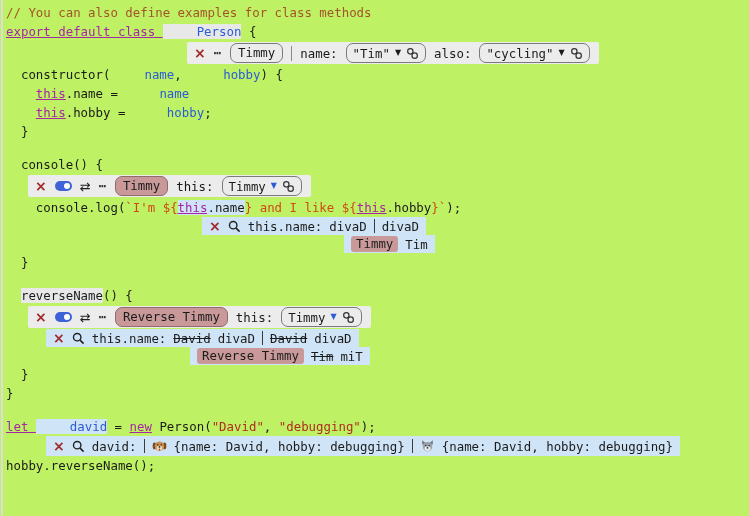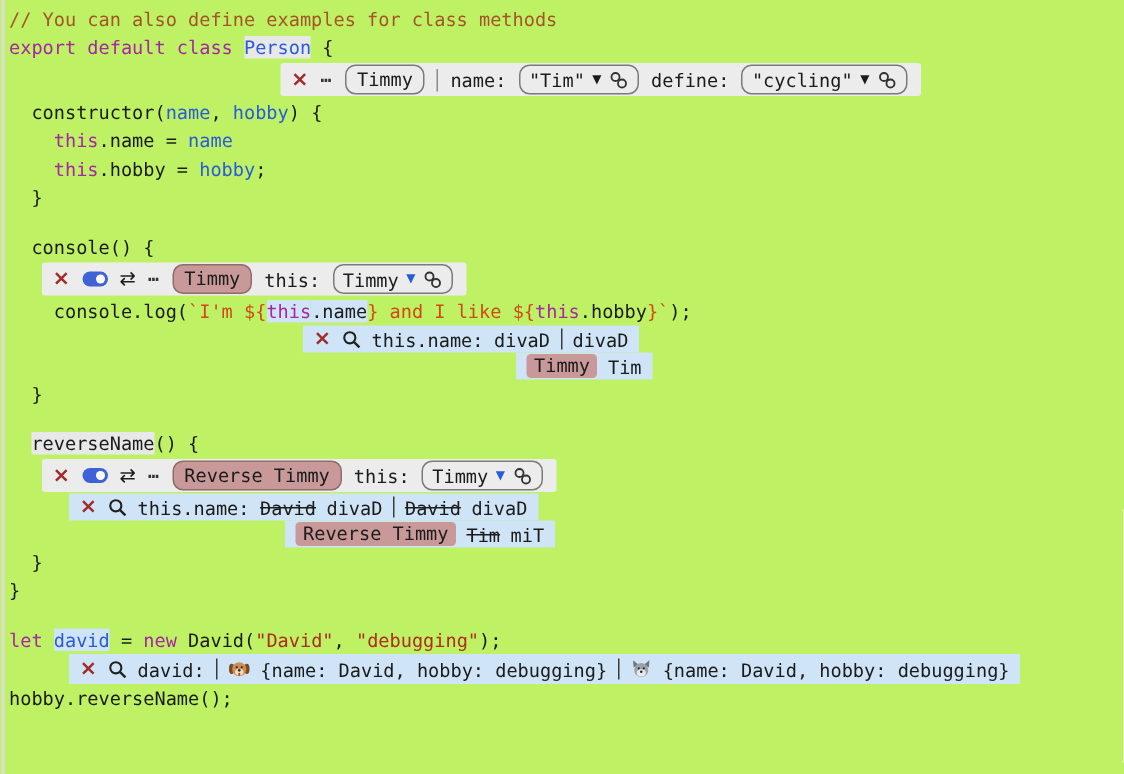--- a/index.html
+++ b/index.html
@@ -6,22 +6,22 @@
   #screen{
     position:relative;width:749px;height:516px;overflow:hidden;
     background:#bef264;font-family:"DejaVu Sans Mono",monospace;
     font-size:12.4px;color:#1b1b1b;padding-top:3px;box-sizing:border-box;
   }
   #left-edge{position:absolute;left:1px;top:0;width:2px;height:516px;background:#dcdcdc;}
   #content{position:relative;margin-left:6px;}
   .code-line{height:19px;line-height:19px;white-space:pre;}
   .blank-line{height:14px;}
   .tok-d{color:#1b1b1b;}
-  .tok-k{color:#a626a4;}
-  .tok-i{color:#2b5bd7;}
+  .tok-k{color:#a626a4;text-decoration:underline;}
+  .tok-i{color:#2b5bd7;padding-left:34px;}
   .tok-s{color:#b02b20;}
   .tok-t{color:#cf4a16;}
   .tok-c{color:#a5542a;}
   .hl-g{background:#e8e8e8;}
   .hl-b{background:#cfe4f6;}
   .widget-row{
     display:flex;width:max-content;align-items:center;height:22px;
     background:#ececec;border-radius:2px;padding:0 9px 0 7px;gap:8px;margin:1px 0;
   }
   .icon-btn{display:inline-flex;align-items:center;justify-content:center;cursor:pointer;}
@@ -63,21 +63,21 @@
         <span class="vbox">
           <span>"Tim"</span>
           <span class="arrow blk">▼</span>
           <span class="icon-btn">
             <svg width="13" height="13" viewBox="0 0 15 15">
               <circle cx="5" cy="5" r="3.1" fill="none" stroke="#333" stroke-width="1.4"></circle>
               <circle cx="10" cy="10" r="3.1" fill="none" stroke="#333" stroke-width="1.4"></circle>
             </svg>
           </span>
         </span>
-        <span class="wlabel">define:</span>
+        <span class="wlabel">also:</span>
         <span class="vbox">
           <span>"cycling"</span>
           <span class="arrow blk">▼</span>
           <span class="icon-btn">
             <svg width="13" height="13" viewBox="0 0 15 15">
               <circle cx="5" cy="5" r="3.1" fill="none" stroke="#333" stroke-width="1.4"></circle>
               <circle cx="10" cy="10" r="3.1" fill="none" stroke="#333" stroke-width="1.4"></circle>
             </svg>
           </span>
         </span>
@@ -169,21 +169,21 @@
         </div>
         <div class="probe-row" style="margin-left: 184px;">
           <span class="ptag">Reverse Timmy</span>
           <span class="strike">Tim</span>
           <span>miT</span>
         </div>
       </div>
       <div class="code-line"><span class="tok-d">  }</span></div>
       <div class="code-line"><span class="tok-d">}</span></div>
       <div class="blank-line"></div>
-      <div class="code-line"><span class="tok-k">let </span><span class="tok-i hl-b">david</span><span class="tok-d"> = </span><span class="tok-k">new</span><span class="tok-d"> David(</span><span class="tok-s">"David"</span><span class="tok-d">, </span><span class="tok-s">"debugging"</span><span class="tok-d">);</span></div>
+      <div class="code-line"><span class="tok-k">let </span><span class="tok-i hl-b">david</span><span class="tok-d"> = </span><span class="tok-k">new</span><span class="tok-d"> Person(</span><span class="tok-s">"David"</span><span class="tok-d">, </span><span class="tok-s">"debugging"</span><span class="tok-d">);</span></div>
       <div>
         <div class="probe-row tall" style="margin-left: 40px;">
           <span class="icon-btn close-x">×</span>
           <span class="icon-btn">
             <svg width="13" height="13" viewBox="0 0 14 14">
               <circle cx="5.6" cy="5.6" r="4" fill="none" stroke="#222" stroke-width="1.5"></circle>
               <line x1="8.7" y1="8.7" x2="12.5" y2="12.5" stroke="#222" stroke-width="1.7"></line>
             </svg>
           </span>
           <span>david:</span>

